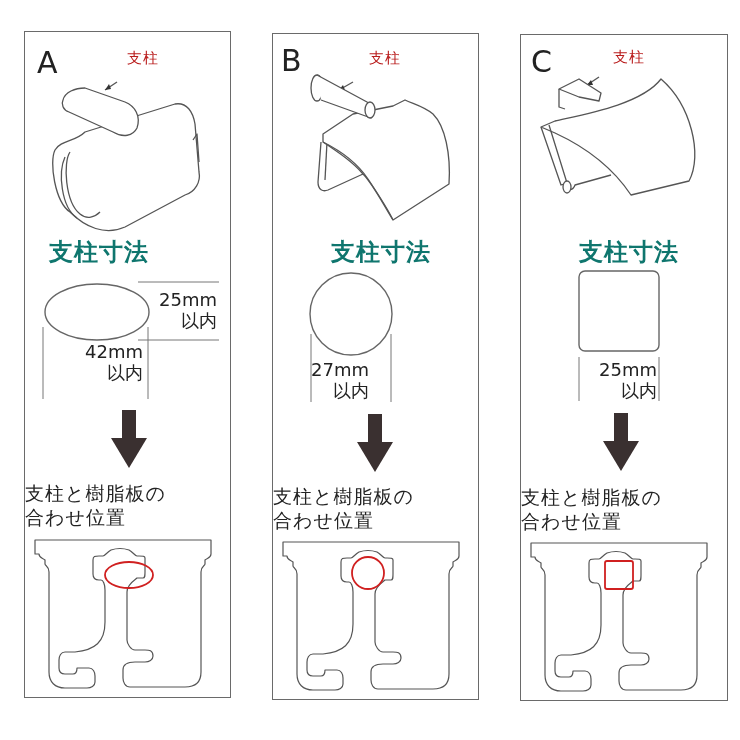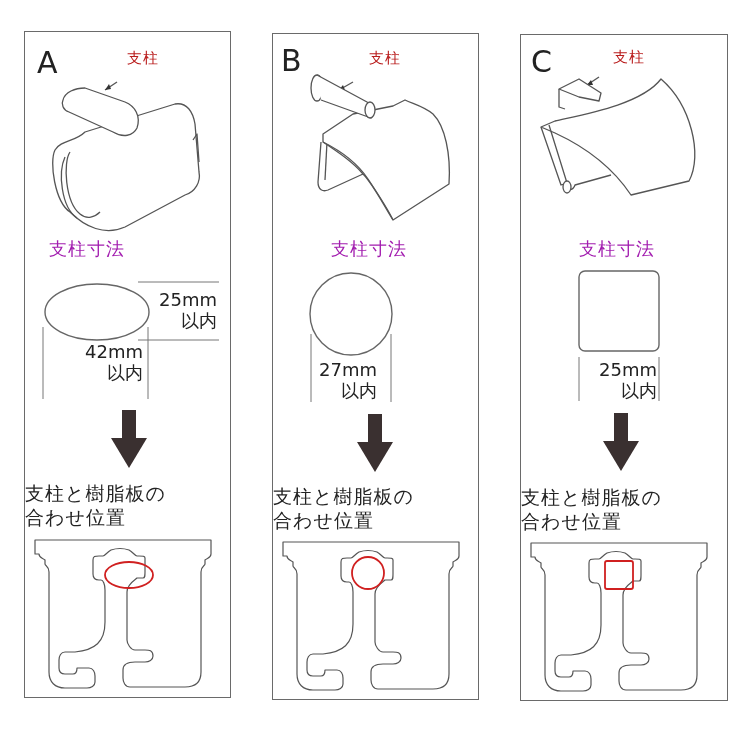--- a/index.html
+++ b/index.html
@@ -1,21 +1,21 @@
 <!DOCTYPE html>
 <html><head>
 <meta charset="utf-8">
 <style>
   html, body { margin:0; padding:0; background:#ffffff; }
   body { width:740px; height:740px; position:relative; overflow:hidden;
          font-family:"DejaVu Sans", "Liberation Sans", sans-serif; color:#222; }
   .panel { position:absolute; border:1.5px solid #6a6a6a; background:#fff; box-sizing:border-box; }
   .letter { position:absolute; font-size:30px; font-weight:400; color:#222; line-height:1; }
   .post-label { position:absolute; font-size:15px; color:#b91c1c; line-height:1; letter-spacing:1px; }
-  .dim-title { position:absolute; font-size:18px; color:#a21caf; letter-spacing:1px; line-height:1; }
+  .dim-title { position:absolute; font-size:24px; color:#0f766e; letter-spacing:1px; line-height:1;font-weight:bold; }
   .dim-text { position:absolute; font-size:18px; color:#222; text-align:right; line-height:21px; }
   .caption { position:absolute; font-size:19px; color:#222; text-align:left; line-height:24px; letter-spacing:1px; }
   svg { position:absolute; overflow:visible; }
 </style>
 </head>
 <body>
 
 <div class="panel" style="left:24px;top:31px;width:207px;height:667px;">
   <div class="letter" style="left:12px;top:16px;">A</div>
   <div class="post-label" style="left:102px;top:19px;">支柱</div>
@@ -90,21 +90,21 @@
 
   <div class="dim-title" style="left:58px;top:206px;">支柱寸法</div>
 
   <svg style="left:0;top:238px;" width="207" height="140">
     <g stroke="#777" stroke-width="1" fill="none">
       <circle cx="78" cy="42" r="41" stroke="#666" stroke-width="1.4"></circle>
       <line x1="38" y1="62" x2="38" y2="130"></line>
       <line x1="118" y1="62" x2="118" y2="130"></line>
     </g>
   </svg>
-  <div class="dim-text" style="left:40px;top:325px;width:64px;">
+  <div class="dim-text" style="left:32px;top:325px;width:64px;">
     <div>27mm</div>
     <div>以内</div>
   </div>
 
   <svg style="left:84px;top:380px;" width="36" height="60">
     <rect x="11" y="0" width="14" height="28" fill="#3a3030"></rect>
     <polygon points="0,28 36,28 18,58" fill="#3a3030"></polygon>
   </svg>
 
   <div class="caption" style="left:0;top:450px;width:207px;">

